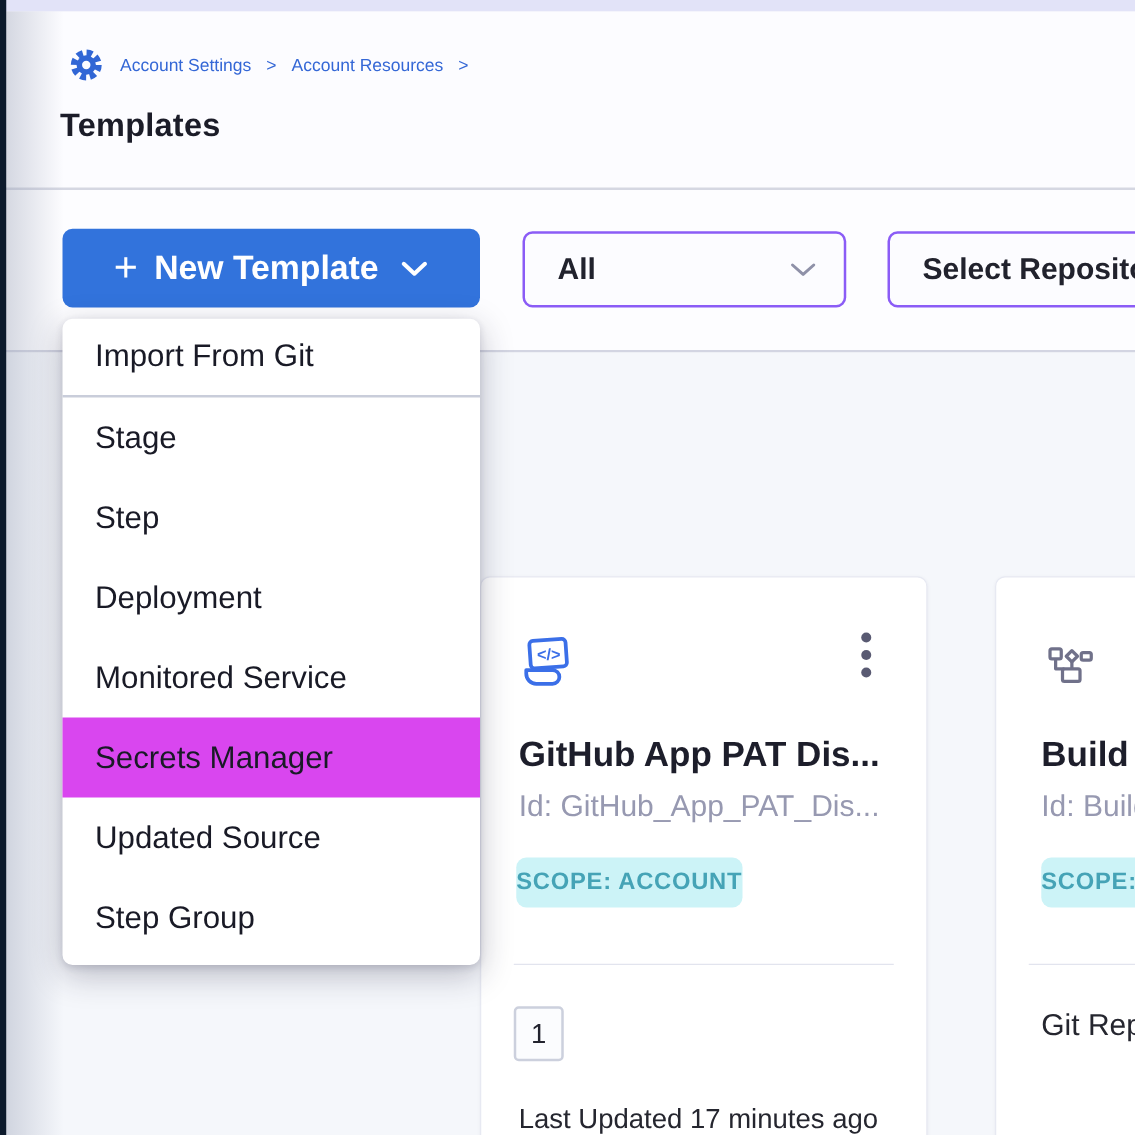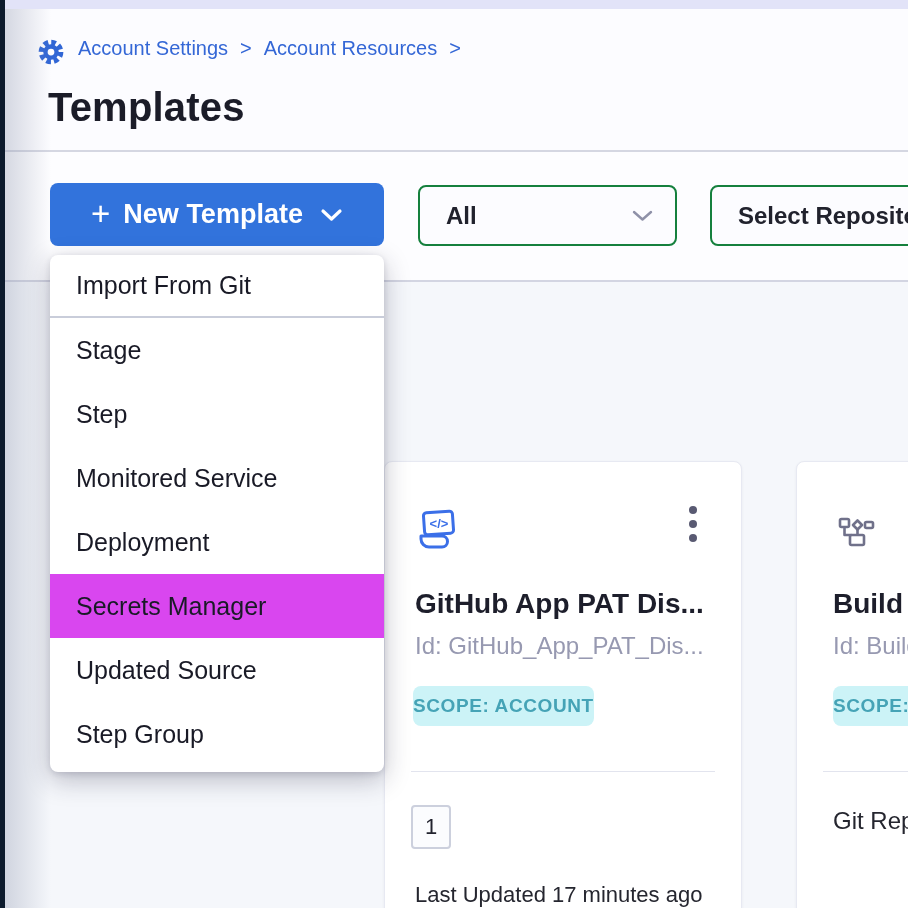--- a/index.html
+++ b/index.html
@@ -12,38 +12,38 @@
   }
 
   
   .top-strip { position:absolute; top:0; left:0; width:908px; height:9px; background:#e2e3f8; z-index:50; }
   .left-rail { position:absolute; top:0; left:0; width:5px; height:908px; background:#0c1a2c; z-index:60; }
   .left-shadow { position:absolute; top:9px; left:5px; width:46px; height:899px; pointer-events:none; z-index:5;
     background:linear-gradient(90deg, rgba(148,156,178,.38), rgba(148,156,178,0)); }
 
   
   .header { position:absolute; top:9px; left:0; width:908px; height:143px; background:#fcfcff; border-bottom:2px solid #d5d7e2; }
-  .breadcrumb { position:absolute; top:28px; left:36px; display:flex; align-items:flex-start; gap:12px;
-    font-size:20px; font-weight:500; color:#3467d6; }
+  .breadcrumb { position:absolute; top:28px; left:54px; display:flex; align-items:center; gap:12px;
+    font-size:14px; font-weight:500; color:#3467d6; }
   .crumb-link { cursor:pointer; }
   .crumb-sep { color:#3467d6; font-weight:400; }
-  .page-title { position:absolute; top:76px; left:48px; font-size:40px; font-weight:700; color:#1b1c28; letter-spacing:.2px; }
+  .page-title { position:absolute; top:76px; left:48px; font-size:26px; font-weight:700; color:#1b1c28; letter-spacing:.2px; }
 
   
   .filter-bar { position:absolute; top:152px; left:0; width:908px; height:130px; background:#fdfdff; border-bottom:2px solid #d3d5e2; }
   .btn-new {
     position:absolute; left:50px; top:31px; width:334px; height:63px;
     background:#3273dc; border:none; border-radius:8px; color:#ffffff;
     display:flex; align-items:center; justify-content:center; gap:13px;
     font-family:inherit; font-size:27px; font-weight:700; cursor:pointer;
   }
   .btn-new .plus { font-size:33px; font-weight:400; line-height:1; margin-top:-3px; }
   .select-box {
     position:absolute; top:33px; height:61px; background:#fcfcff;
-    border:2px solid #15803d; border-radius:8px;
+    border:2px solid #8b5cf6; border-radius:8px;
     display:flex; align-items:center; font-size:24px; font-weight:600; color:#21222d;
     padding:0 22px 0 26px; cursor:pointer;
   }
   .select-all { left:418px; width:259px; justify-content:space-between; }
   .select-repo { left:710px; width:330px; }
 
   
   .menu {
     position:absolute; left:50px; top:255px; width:334px; z-index:40;
     background:#ffffff; border-radius:8px; padding-bottom:6px;
@@ -172,22 +172,22 @@
     <div class="card-footer-text">Git Repo</div>
   </div>
 
 </div>
 
 <div class="menu">
   <div class="menu-item">Import From Git</div>
   <div class="menu-divider"></div>
   <div class="menu-item">Stage</div>
   <div class="menu-item">Step</div>
+  <div class="menu-item">Deployment</div>
   <div class="menu-item">Monitored Service</div>
-  <div class="menu-item">Deployment</div>
   <div class="menu-item hl">Secrets Manager</div>
   <div class="menu-item">Updated Source</div>
   <div class="menu-item">Step Group</div>
 </div>
 
 <div class="left-shadow"></div>
 <div class="top-strip"></div>
 <div class="left-rail"></div>
 
 </body></html>

